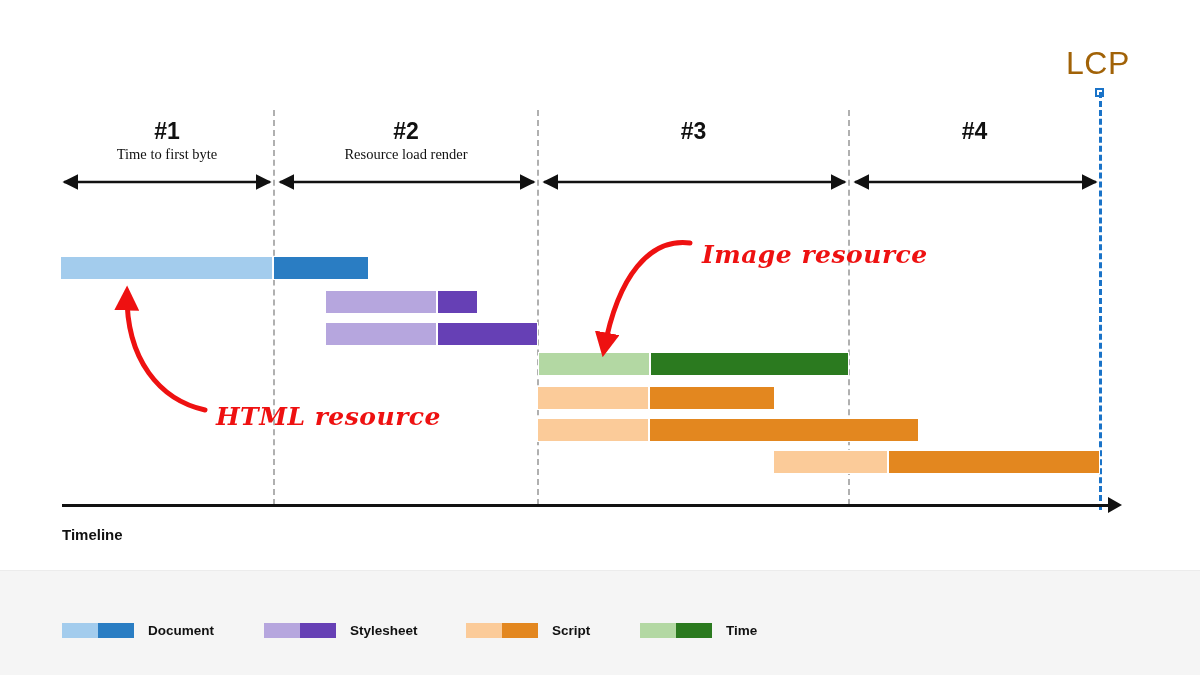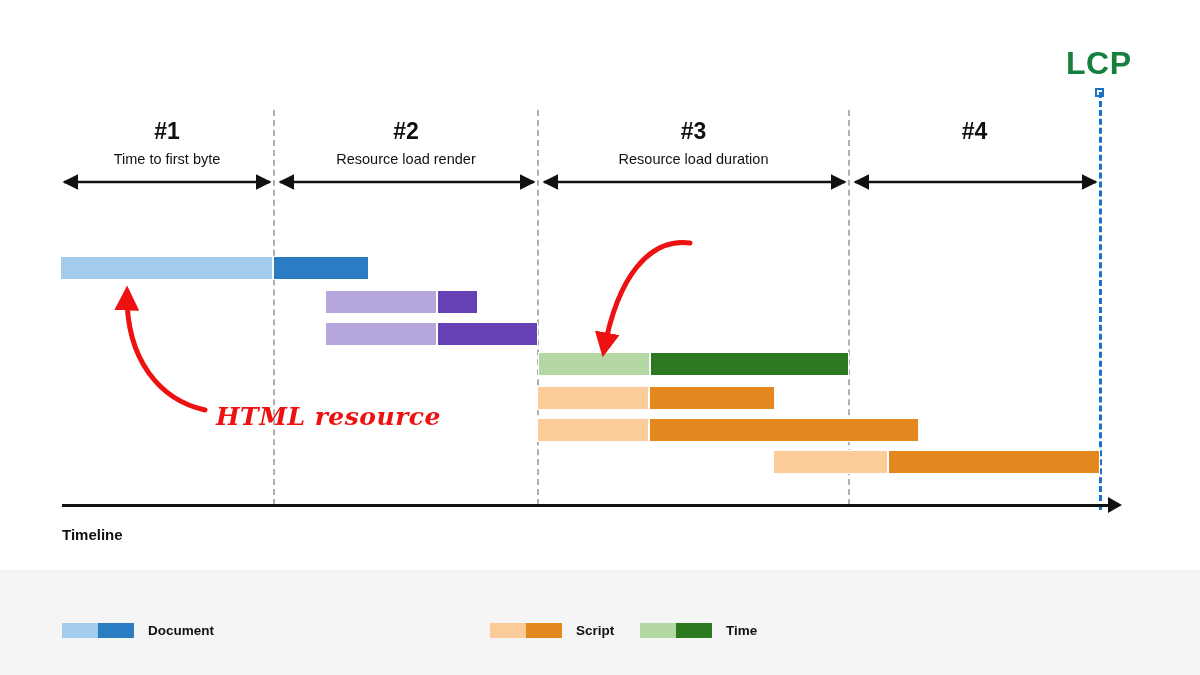--- a/index.html
+++ b/index.html
@@ -57,42 +57,42 @@
     position: absolute;
     width: 9px;
     height: 9px;
     border: 2px solid #1a73c8;
     background: #ffffff;
     box-sizing: border-box;
   }
   .lcp-label {
     position: absolute;
     font-size: 32px;
-    font-weight: bold;
-    color: #15803d;
+    font-weight: normal;
+    color: #a16207;
     letter-spacing: 0.5px;
     white-space: nowrap;
   }
 
   
   .phase {
     position: absolute;
     text-align: center;
   }
   .phase-num {
     font-size: 23px;
     font-weight: bold;
     color: #111111;
     line-height: 26px;
   }
   .phase-name {
     font-size: 14.5px;
     color: #111111;
     line-height: 20px;
-    margin-top: 5px;
+    font-family: Liberation Serif, serif;
   }
 
   
   .bar {
     position: absolute;
     height: 24px;
     display: flex;
     box-sizing: border-box;
   }
   .seg {
@@ -187,21 +187,20 @@
     <div class="phase" style="left:60px; top:118px; width:214px;">
       <div class="phase-num">#1</div>
       <div class="phase-name">Time to first byte</div>
     </div>
     <div class="phase" style="left:274px; top:118px; width:264px;">
       <div class="phase-num">#2</div>
       <div class="phase-name">Resource load render</div>
     </div>
     <div class="phase" style="left:538px; top:118px; width:311px;">
       <div class="phase-num">#3</div>
-      <div class="phase-name">Resource load duration</div>
     </div>
     <div class="phase" style="left:849px; top:118px; width:251px;">
       <div class="phase-num">#4</div>
     </div>
 
     <svg class="annot-svg" style="left:0; top:0; width:1200px; height:200px;">
       <defs>
         <marker id="ah-l" viewBox="0 0 10 10" refX="9" refY="5" markerWidth="6" markerHeight="6" orient="auto-start-reverse">
           <path d="M 0 0 L 10 5 L 0 10 z" fill="#111111"></path>
         </marker>
@@ -251,38 +250,46 @@
       <defs>
         <marker id="ah-r" viewBox="0 0 10 10" refX="7" refY="5" markerWidth="5" markerHeight="5" orient="auto">
           <path d="M 0 0 L 10 5 L 0 10 z" fill="#ee1111"></path>
         </marker>
       </defs>
       <path d="M 205 410 C 160 400 126 360 127 293" fill="none" stroke="#ee1111" stroke-width="5" stroke-linecap="round" marker-end="url(#ah-r)"></path>
       <path d="M 690 243 C 650 238 618 275 604 350" fill="none" stroke="#ee1111" stroke-width="5" stroke-linecap="round" marker-end="url(#ah-r)"></path>
     </svg>
 
     <div class="annot" style="left:216px; top:402px;">HTML resource</div>
+    <div class="annot" style="left:702px; top:240px;">Image resource</div>
 
     <div class="axis-line"></div>
     <div class="axis-arrow"></div>
     <div class="axis-label">Timeline</div>
 
   </div>
 
   <div id="footer">
     <div class="legend-item" style="left:62px; top:45px;">
       <span class="legend-swatch">
         <span style="width:36px; background:#a3cced;"></span>
         <span style="width:36px; background:#2a7dc3;"></span>
       </span>
       <span class="legend-text">Document</span>
     </div>
 
-
-    <div class="legend-item" style="left:466px; top:45px;margin-left:24px;">
+    <div class="legend-item" style="left:264px; top:45px;">
+      <span class="legend-swatch">
+        <span style="width:36px; background:#b6a6de;"></span>
+        <span style="width:36px; background:#6640b5;"></span>
+      </span>
+      <span class="legend-text">Stylesheet</span>
+    </div>
+
+    <div class="legend-item" style="left:466px; top:45px;">
       <span class="legend-swatch">
         <span style="width:36px; background:#fbcb99;"></span>
         <span style="width:36px; background:#e3871f;"></span>
       </span>
       <span class="legend-text">Script</span>
     </div>
 
     <div class="legend-item" style="left:640px; top:45px;">
       <span class="legend-swatch">
         <span style="width:36px; background:#b3d8a3;"></span>

